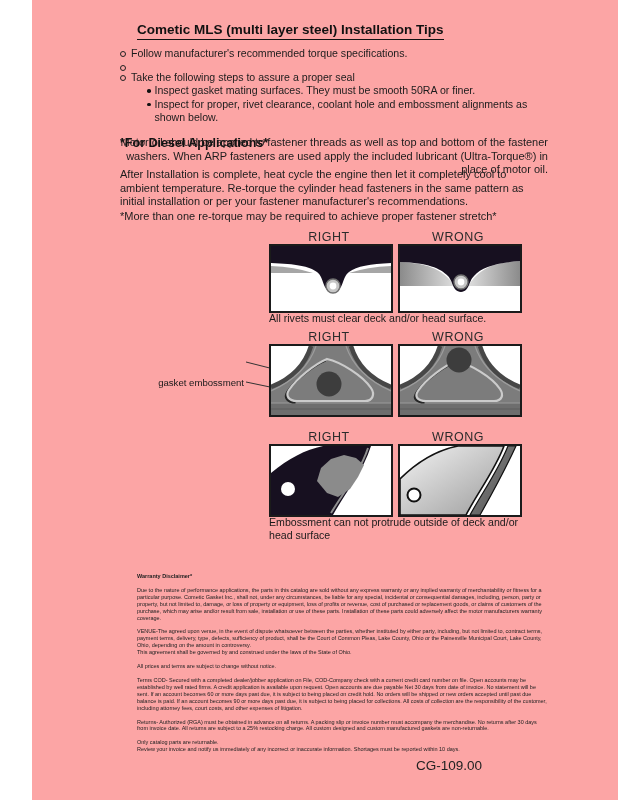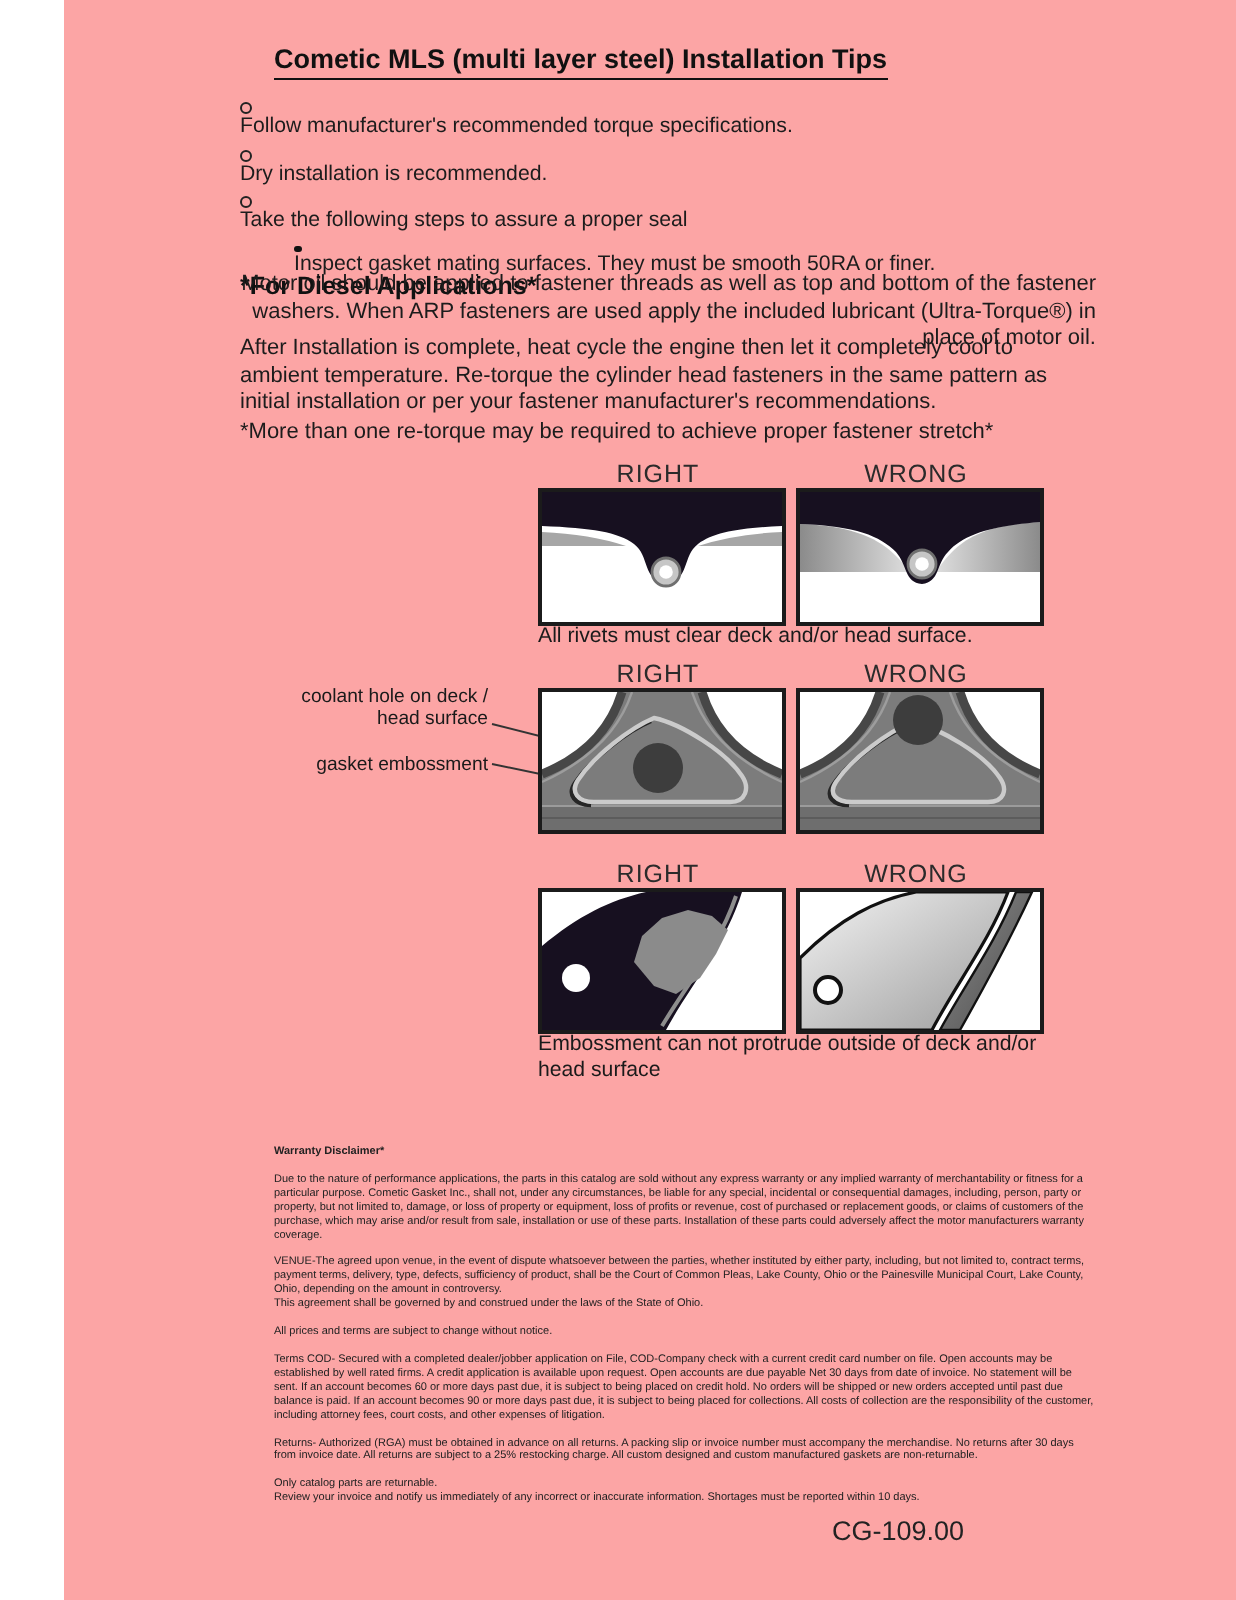--- a/index.html
+++ b/index.html
@@ -7,21 +7,21 @@
     position:relative;width:618px;height:800px;background:#fca5a5;overflow:hidden;
     font-family:"Liberation Sans", sans-serif;color:#1c1c1c;margin-left:32px;
   }
   
   .title{
     position:absolute;left:105px;top:22px;
     font-size:13.5px;font-weight:bold;color:#111;
     border-bottom:1.5px solid #111;padding-bottom:2px;
   }
   .bullets{position:absolute;left:88px;top:47px;width:430px;font-size:10.6px;line-height:13.6px;}
-  .b-item{display:flex;align-items:flex-start;flex-direction:column;}
+  .b-item{display:flex;align-items:flex-start;}
   .b-marker{
     width:4px;height:4px;border:1px solid #222;border-radius:50%;
     margin:4px 5px 0 0;flex:0 0 auto;
   }
   .sub{margin-left:27px;}
   .s-marker{
     width:3.5px;height:3.5px;background:#111;border-radius:50%;
     margin:5px 4px 0 0;flex:0 0 auto;
   }
   .diesel-head{position:absolute;left:88px;top:136px;font-size:12.5px;font-weight:bold;color:#111;}
@@ -57,29 +57,32 @@
 
   <div class="title">Cometic MLS (multi layer steel) Installation Tips</div>
 
   <div class="bullets">
     <div class="b-item">
       <span class="b-marker"></span>
       <span>Follow manufacturer's recommended torque specifications.</span>
     </div>
     <div class="b-item">
       <span class="b-marker"></span>
-      <span>Dry installation is recommended.</span>
     </div>
     <div class="b-item">
       <span class="b-marker"></span>
       <span>Take the following steps to assure a proper seal</span>
     </div>
     <div class="b-item sub">
       <span class="s-marker"></span>
       <span>Inspect gasket mating surfaces.  They must be smooth 50RA or finer.</span>
+    </div>
+    <div class="b-item sub">
+      <span class="s-marker"></span>
+      <span>Inspect for proper, rivet clearance, coolant hole and embossment alignments as shown below.</span>
     </div>
   </div>
 
   <div class="diesel-head">*For Diesel Applications*</div>
   <div class="para p1">Motor oil should be applied to fastener threads as well as top and bottom of the fastener washers. When ARP fasteners are used apply the included lubricant (Ultra-Torque®) in place of motor oil.</div>
   <div class="para p2">After Installation is complete, heat cycle the engine then let it completely cool to ambient temperature. Re-torque the cylinder head fasteners in the same pattern as initial installation or per your fastener manufacturer's recommendations.</div>
   <div class="para p3">*More than one re-torque may be required to achieve proper fastener stretch*</div>
 
   <div class="dg-label" style="left:235px;top:230px">RIGHT</div>
   <div class="dg-label" style="left:364px;top:230px">WRONG</div>
@@ -114,21 +117,20 @@
       <circle cx="61" cy="36" r="7" fill="#c6c6c6" stroke="#6f6f6f" stroke-width="1.4"></circle>
       <circle cx="61" cy="36" r="3.4" fill="#ffffff"></circle>
     </svg>
   </div>
 
   <div class="caption" style="top:312px">All rivets must clear deck and/or head surface.</div>
 
   <div class="dg-label" style="left:235px;top:330px">RIGHT</div>
   <div class="dg-label" style="left:364px;top:330px">WRONG</div>
 
-  <div class="ann" style="left:116px;top:343px">coolant hole on deck / head surface</div>
   <div class="ann" style="left:116px;top:377px">gasket embossment</div>
 
   <svg class="leader-overlay" width="618" height="100">
     <line x1="214" y1="32" x2="293" y2="52" stroke="#333" stroke-width="1"></line>
     <line x1="214" y1="52" x2="262" y2="62" stroke="#333" stroke-width="1"></line>
   </svg>
 
   <div class="panel panel2" style="left:237px;top:344px">
     <svg width="120" height="69" viewBox="0 0 120 69">
       <rect width="120" height="69" fill="#7c7c7c"></rect>

